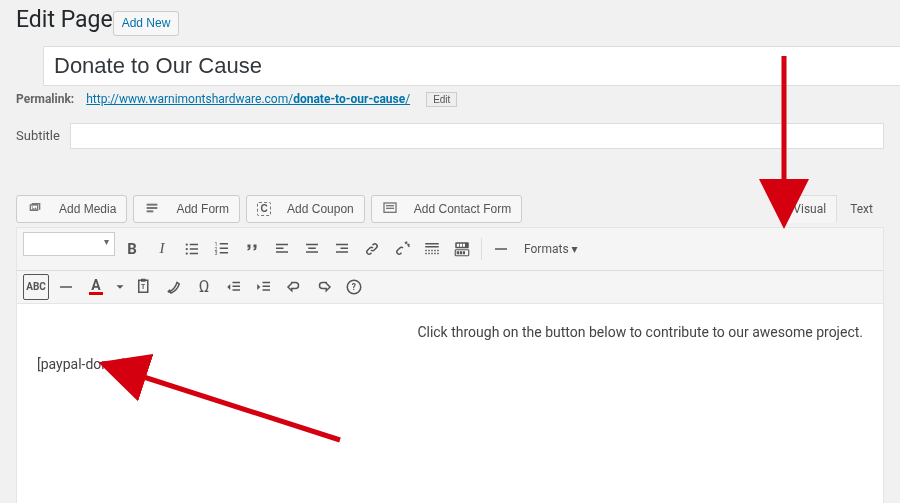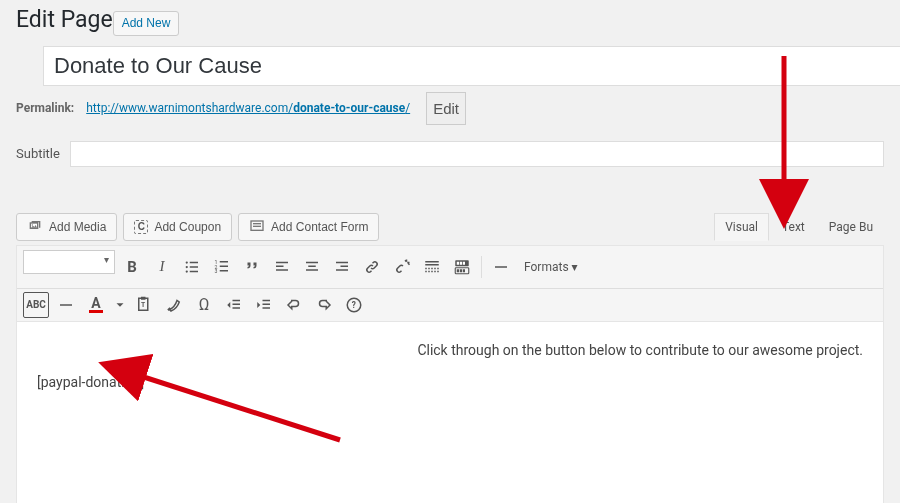--- a/index.html
+++ b/index.html
@@ -40,24 +40,24 @@
     font-size: 12px;
     color: #666;
     margin: 6px 0 16px 0;
     display: flex;
     align-items: center;
     gap: 12px;
   }
   .permalink-row a { color: #0073aa; text-decoration: underline; }
   .permalink-row strong { font-weight: 700; color: #0073aa; text-decoration: underline; }
   .edit-slug {
-    font-size: 15px;
+    font-size: 10px;
     background: #eee;
     border: 1px solid #ccc;
-    padding: 7px 6px;
+    padding: 1px 6px;
     border-radius: 0;
     color: #555;
     cursor: pointer;
     margin-left: 4px;
   }
   .subtitle-row { display: flex; align-items: center; gap: 10px; margin-bottom: 46px; }
   .subtitle-label { font-size: 13px; color: #555; }
   .subtitle-input {
     flex: 1;
     border: 1px solid #ddd;
@@ -69,21 +69,21 @@
   .media-row {
     display: flex;
     align-items: center;
     justify-content: space-between;
     margin-bottom: 4px;
   }
   .media-buttons { display: flex; gap: 6px; }
   .media-btn {
     display: inline-flex;
     align-items: center;
-    gap: 6px;
+    gap: 16px;
     background: #f7f7f7;
     border: 1px solid #ccc;
     color: #555;
     font-size: 12px;
     padding: 4px 10px;
     border-radius: 3px;
     cursor: pointer;
     height: 28px;
   }
   .media-btn svg { width: 16px; height: 16px; fill: #777; }
@@ -227,38 +227,45 @@
   <div class="media-row">
     <div class="media-buttons">
       <button class="media-btn">
         <svg viewBox="0 0 24 24">
             <path d="M4 5h13v10H4zM7 3h13v10h-2V5H7z"></path>
             <path fill="#fff" d="M6 7h9v6H6z"></path>
             <circle fill="#777" cx="8" cy="9" r="1"></circle>
             <path fill="#777" d="M6 13l3-3 2 2 2-3 2 4z"></path>
           </svg>
         <span>Add Media</span>
+      </button>
+      <button class="media-btn">
+        <svg viewBox="0 0 24 24">
+            <rect x="4" y="4" width="16" height="3"></rect>
+            <rect x="4" y="9" width="16" height="3"></rect>
+            <rect x="4" y="14" width="10" height="3"></rect>
+          </svg>
+        <span>Add Form</span>
       </button>
       <button class="media-btn">
         <span class="dashed-icon">C</span>
         <span>Add Coupon</span>
       </button>
       <button class="media-btn">
         <svg viewBox="0 0 24 24">
             <rect x="3" y="3" width="18" height="14" fill="none" stroke="#777" stroke-width="2"></rect>
             <rect x="6" y="6" width="12" height="2"></rect>
             <rect x="6" y="10" width="12" height="2"></rect>
           </svg>
         <span>Add Contact Form</span>
       </button>
     </div>
     <div class="tabs">
       <div class="tab active">Visual</div>
       <div class="tab">Text</div>
-      <div class="tab">Page Bu</div>
     </div>
   </div>
 
   <div class="editor-wrap">
     <div class="toolbar">
       <span class="select-wrap">
         <select class="format-select">
           <option>Paragraph</option>
         </select>
       </span>

